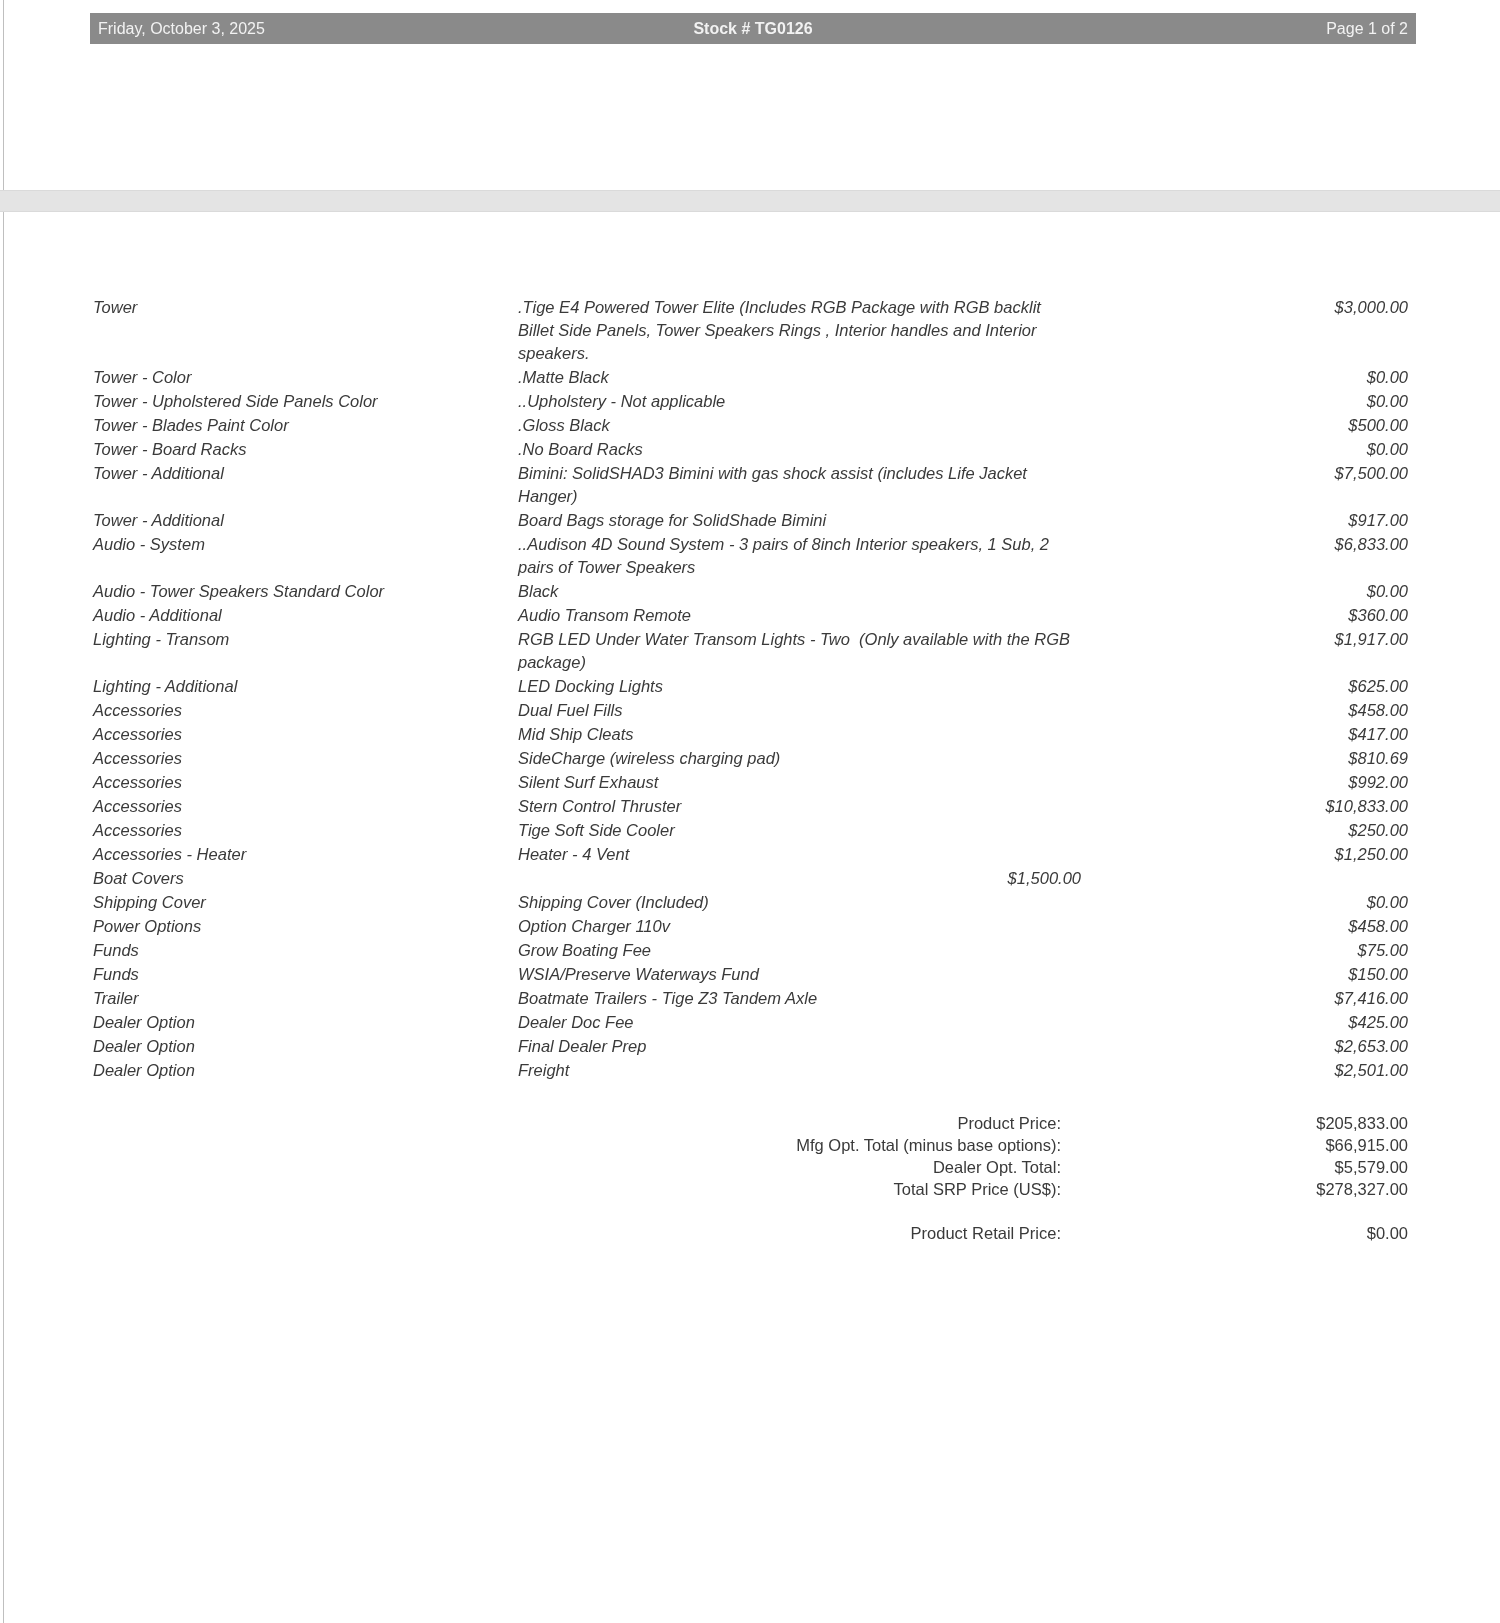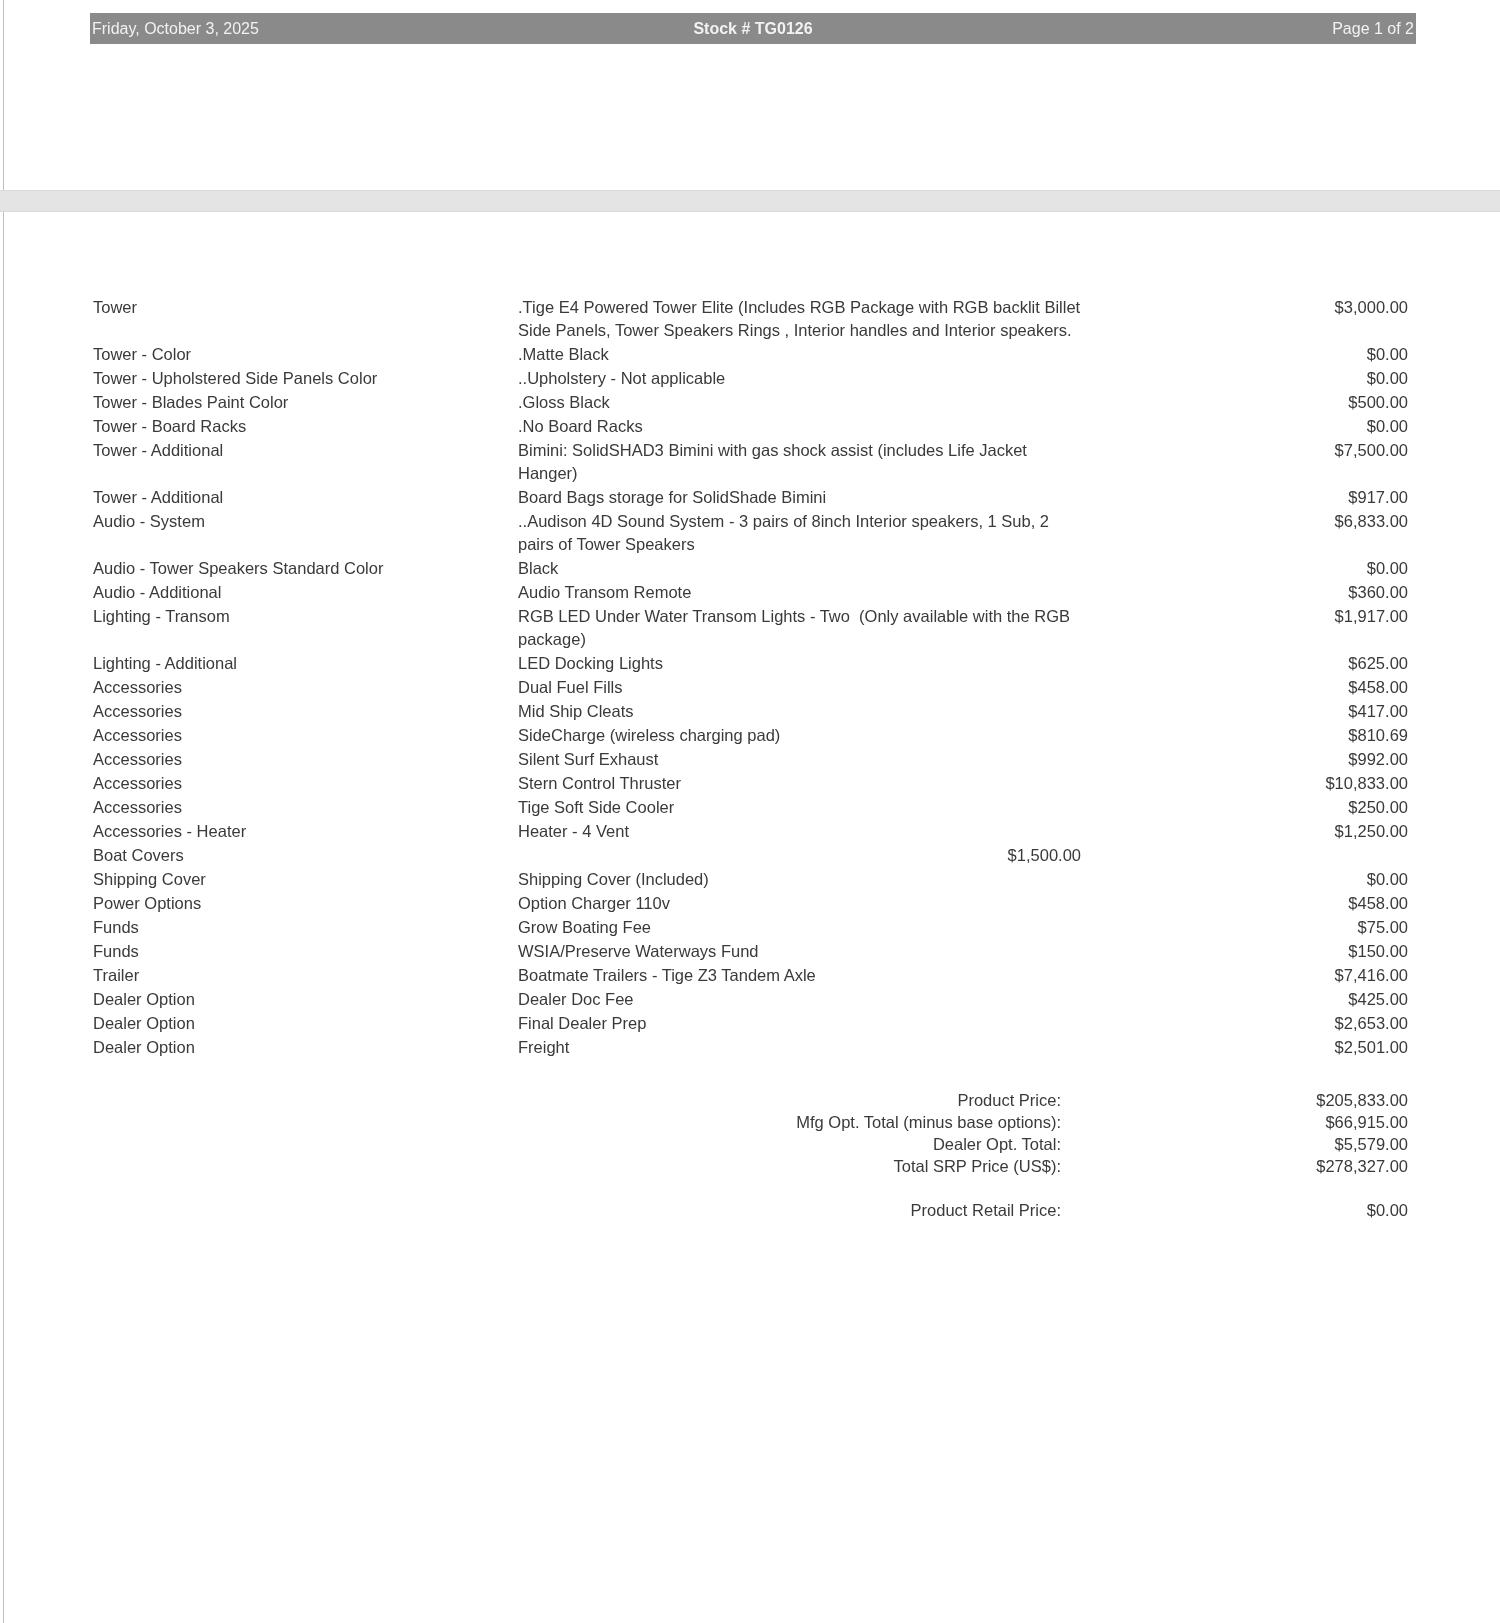--- a/index.html
+++ b/index.html
@@ -22,21 +22,21 @@
   .header-bar {
     position: absolute;
     left: 90px; top: 13px;
     width: 1326px; height: 31px;
     background: #8a8a8a;
     color: #f2f2f2;
     display: flex;
     align-items: center;
     font-size: 16px;
     box-sizing: border-box;
-    padding: 0 2px;
+    padding: 0 8px;
     z-index: 2;
   }
   .header-bar .h-left  { flex: 1; text-align: left; }
   .header-bar .h-center{ flex: 1; text-align: center; font-weight: bold; }
   .header-bar .h-right { flex: 1; text-align: right; }
   .page-break-band {
     position: absolute;
     left: 0; right: 0;
     top: 190px; height: 22px;
     background: #e4e4e4;
@@ -50,20 +50,21 @@
     left: 93px; top: 296px;
     width: 1315px;
     font-size: 16.5px;
     line-height: 23px;
     z-index: 2;
   }
   .row {
     display: grid;
     grid-template-columns: 425px 563px 1fr;
     margin-bottom: 1px;
+    font-style: italic;
   }
   .desc { white-space: pre-wrap; }
   .price { text-align: right; }
   .totals { margin-top: 30px; }
   .total-row {
     display: grid;
     grid-template-columns: 968px 1fr;
     line-height: 22px;
   }
   .total-label { text-align: right; }

